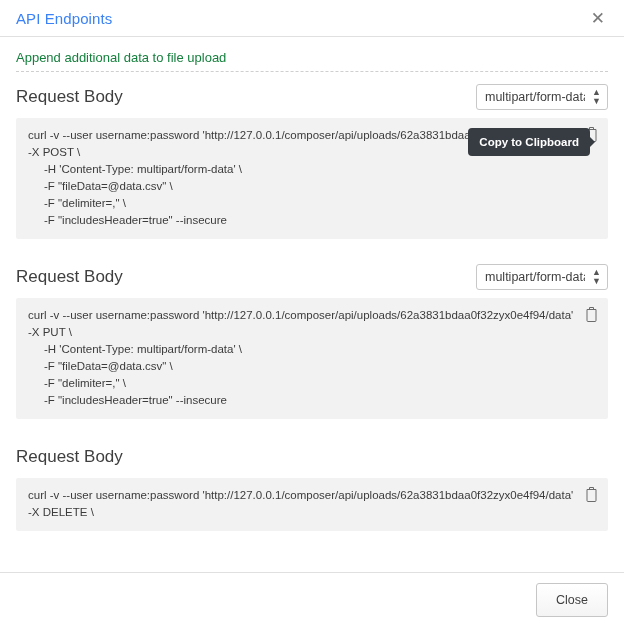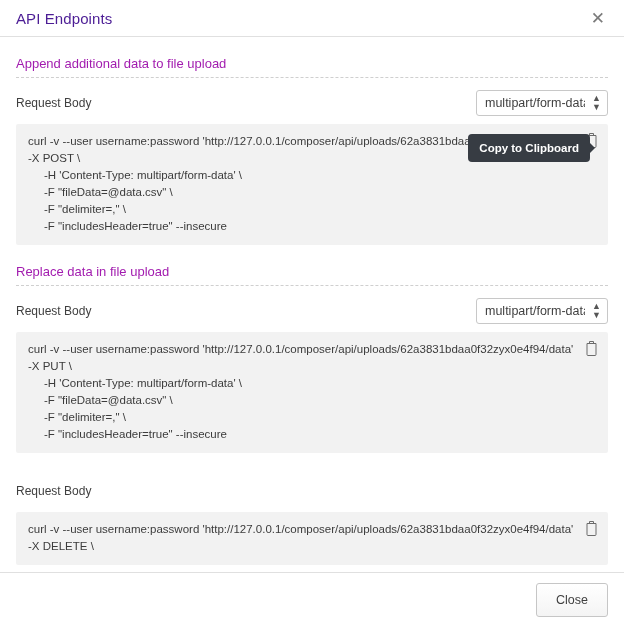--- a/index.html
+++ b/index.html
@@ -27,21 +27,21 @@
     height: 37px;
     min-height: 37px;
     border-bottom: 1px solid #e0e0e0;
     display: flex;
     align-items: center;
     padding: 0 16px;
     box-sizing: border-box;
   }
   .modal-title {
     font-size: 15px;
-    color: #4c1d95;
+    color: #3b82f6;
     flex: 1;
     letter-spacing: 0.1px;
   }
   .close-icon {
     font-size: 17px;
     color: #7b7b7b;
     cursor: pointer;
     line-height: 1;
     padding: 2px 3px;
   }
@@ -50,34 +50,33 @@
     overflow: hidden;
     padding: 0 16px;
     box-sizing: border-box;
     background: #ffffff;
   }
   .section {
     padding-top: 13px;
   }
   .section-title {
     font-size: 13px;
-    color: #a21caf;
+    color: #15803d;
     padding-bottom: 6px;
     border-bottom: 1px dashed #cfcfcf;
-    margin-top: 6px;
   }
   .field-row {
     display: flex;
     align-items: center;
     justify-content: space-between;
     margin-top: 12px;
     min-height: 26px;
   }
   .field-label {
-    font-size: 12px;
+    font-size: 17px;
     color: #3f3f3f;
   }
   .select-wrap {
     position: relative;
   }
   select.content-type {
     -webkit-appearance: none;
     appearance: none;
     width: 132px;
     height: 26px;
@@ -205,21 +204,20 @@
           <svg width="13" height="15" viewBox="0 0 13 15">
             <path d="M2 2.5h9v11a1 1 0 0 1-1 1H3a1 1 0 0 1-1-1z" fill="none" stroke="#6b6b6b" stroke-width="1"></path>
             <path d="M4.5 0.5h4v2h-4z" fill="none" stroke="#6b6b6b" stroke-width="1"></path>
           </svg>
         </span>
         <div class="tooltip" style="top: 10px; right: 18px;">Copy to Clipboard</div>
       </div>
     </div>
 
     <div class="section">
-      <div class="section-title">Replace data in file upload</div>
       <div class="field-row">
         <span class="field-label">Request Body</span>
         <span class="select-wrap">
           <select class="content-type">
             <option>multipart/form-data</option>
           </select>
           <span class="select-arrow">▲<br>▼</span>
         </span>
       </div>
       <div class="code-box">

